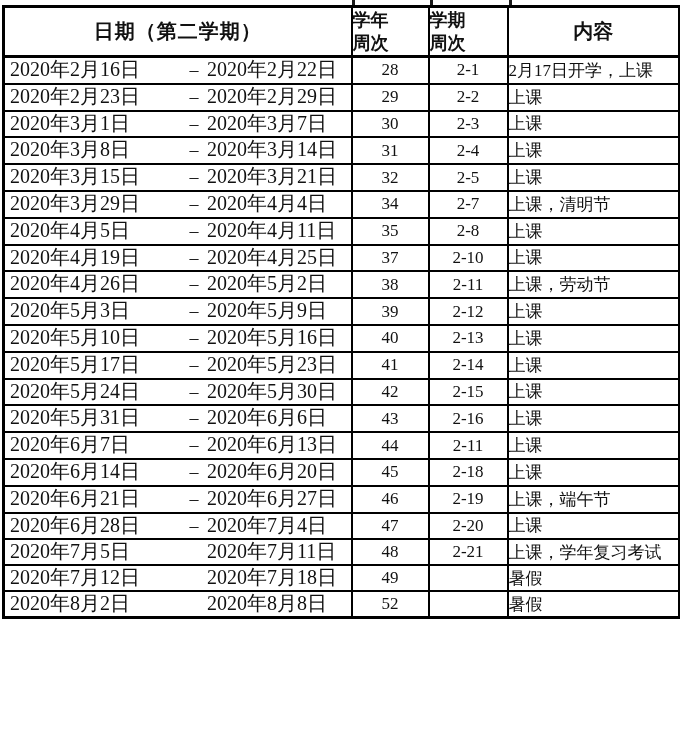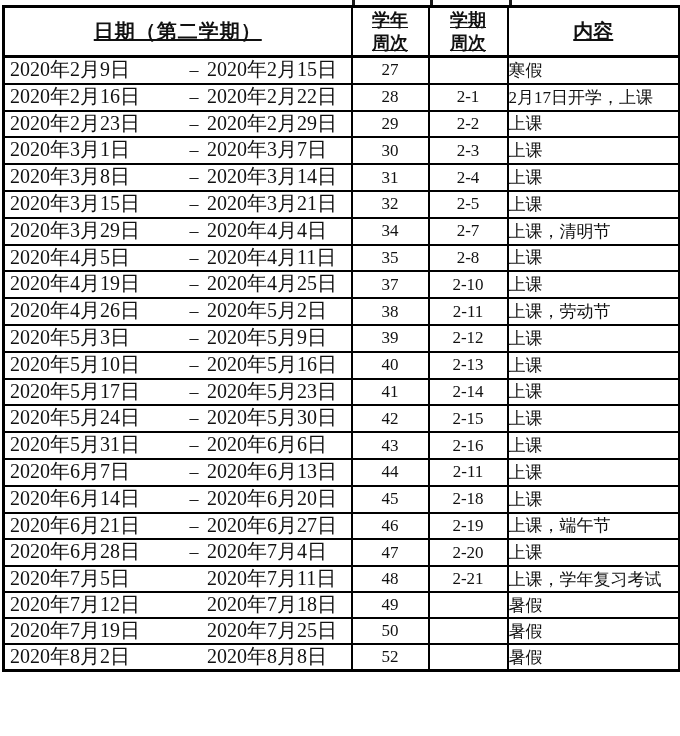--- a/index.html
+++ b/index.html
@@ -41,38 +41,38 @@
   table.cal th,
   table.cal td {
     border: 2px solid #000000;
     padding: 0;
     overflow: hidden;
     white-space: nowrap;
   }
   table.cal thead th {
     border-bottom: 3px solid #000000;
   }
-  table.cal thead tr { height: 50px; text-decoration: underline; }
+  table.cal thead tr { height: 50px; }
   table.cal tbody tr { height: 26px; }
 
   col.c-date    { width: 348px; }
   col.c-yweek   { width: 77px;  }
   col.c-sweek   { width: 79px;  }
   col.c-content { width: 172px; }
 
   th.h-date {
     font-size: 20px;
     font-weight: bold;
     text-align: center;
     letter-spacing: 1px;
   }
   th.h-week {
     font-size: 18px;
     font-weight: bold;
-    text-align: center;
+    text-align: left;
     line-height: 1.25;
   }
   th.h-content {
     font-size: 20px;
     font-weight: bold;
     text-align: center;
   }
 
   td.d-cell { vertical-align: bottom; }
   .d-flex {
@@ -124,32 +124,20 @@
         <th class="h-week">
           <div>学期</div>
           <div>周次</div>
         </th>
         <th class="h-content">
           <span>内容</span>
         </th>
       </tr>
     </thead>
     <tbody id="cal-body">
-    <tr>
-      <td class="d-cell">
-        <div class="d-flex">
-          <span class="d-start">2020年2月9日</span>
-          <span class="d-sep">–</span>
-          <span class="d-end">2020年2月15日</span>
-        </div>
-      </td>
-      <td class="n-cell">27</td>
-      <td class="n-cell"></td>
-      <td class="t-cell">寒假</td>
-    </tr>
 
     <tr>
       <td class="d-cell">
         <div class="d-flex">
           <span class="d-start">2020年2月16日</span>
           <span class="d-sep">–</span>
           <span class="d-end">2020年2月22日</span>
         </div>
       </td>
       <td class="n-cell">28</td>
@@ -399,32 +387,20 @@
           <span class="d-start">2020年7月12日</span>
           <span class="d-sep"></span>
           <span class="d-end">2020年7月18日</span>
         </div>
       </td>
       <td class="n-cell">49</td>
       <td class="n-cell"></td>
       <td class="t-cell">暑假</td>
     </tr>
 
-    <tr>
-      <td class="d-cell">
-        <div class="d-flex">
-          <span class="d-start">2020年7月19日</span>
-          <span class="d-sep"></span>
-          <span class="d-end">2020年7月25日</span>
-        </div>
-      </td>
-      <td class="n-cell">50</td>
-      <td class="n-cell"></td>
-      <td class="t-cell">暑假</td>
-    </tr>
 
 
     <tr>
       <td class="d-cell">
         <div class="d-flex">
           <span class="d-start">2020年8月2日</span>
           <span class="d-sep"></span>
           <span class="d-end">2020年8月8日</span>
         </div>
       </td>

